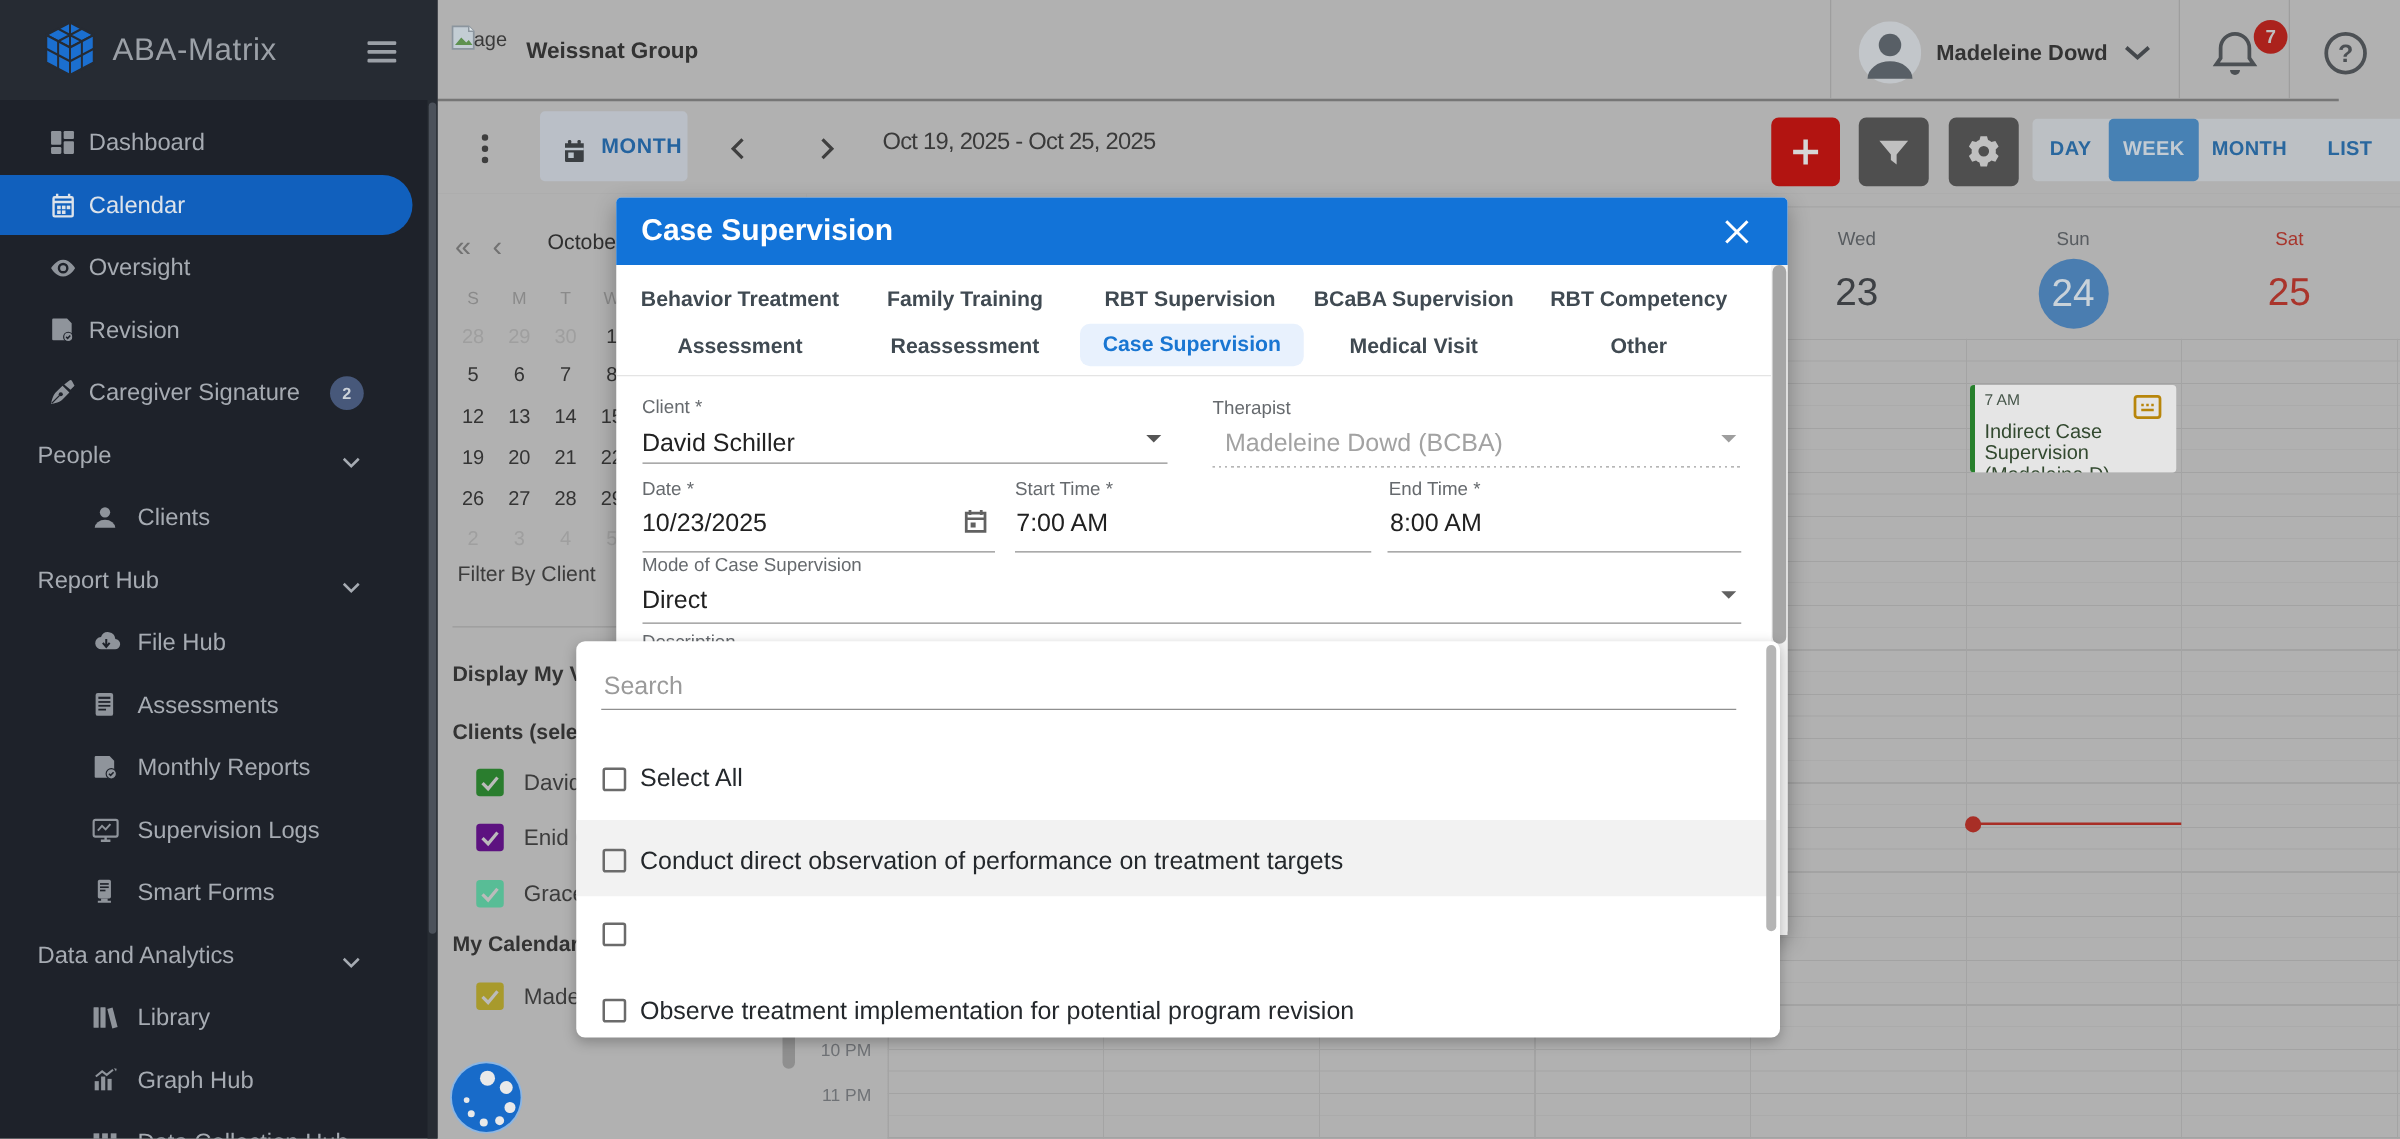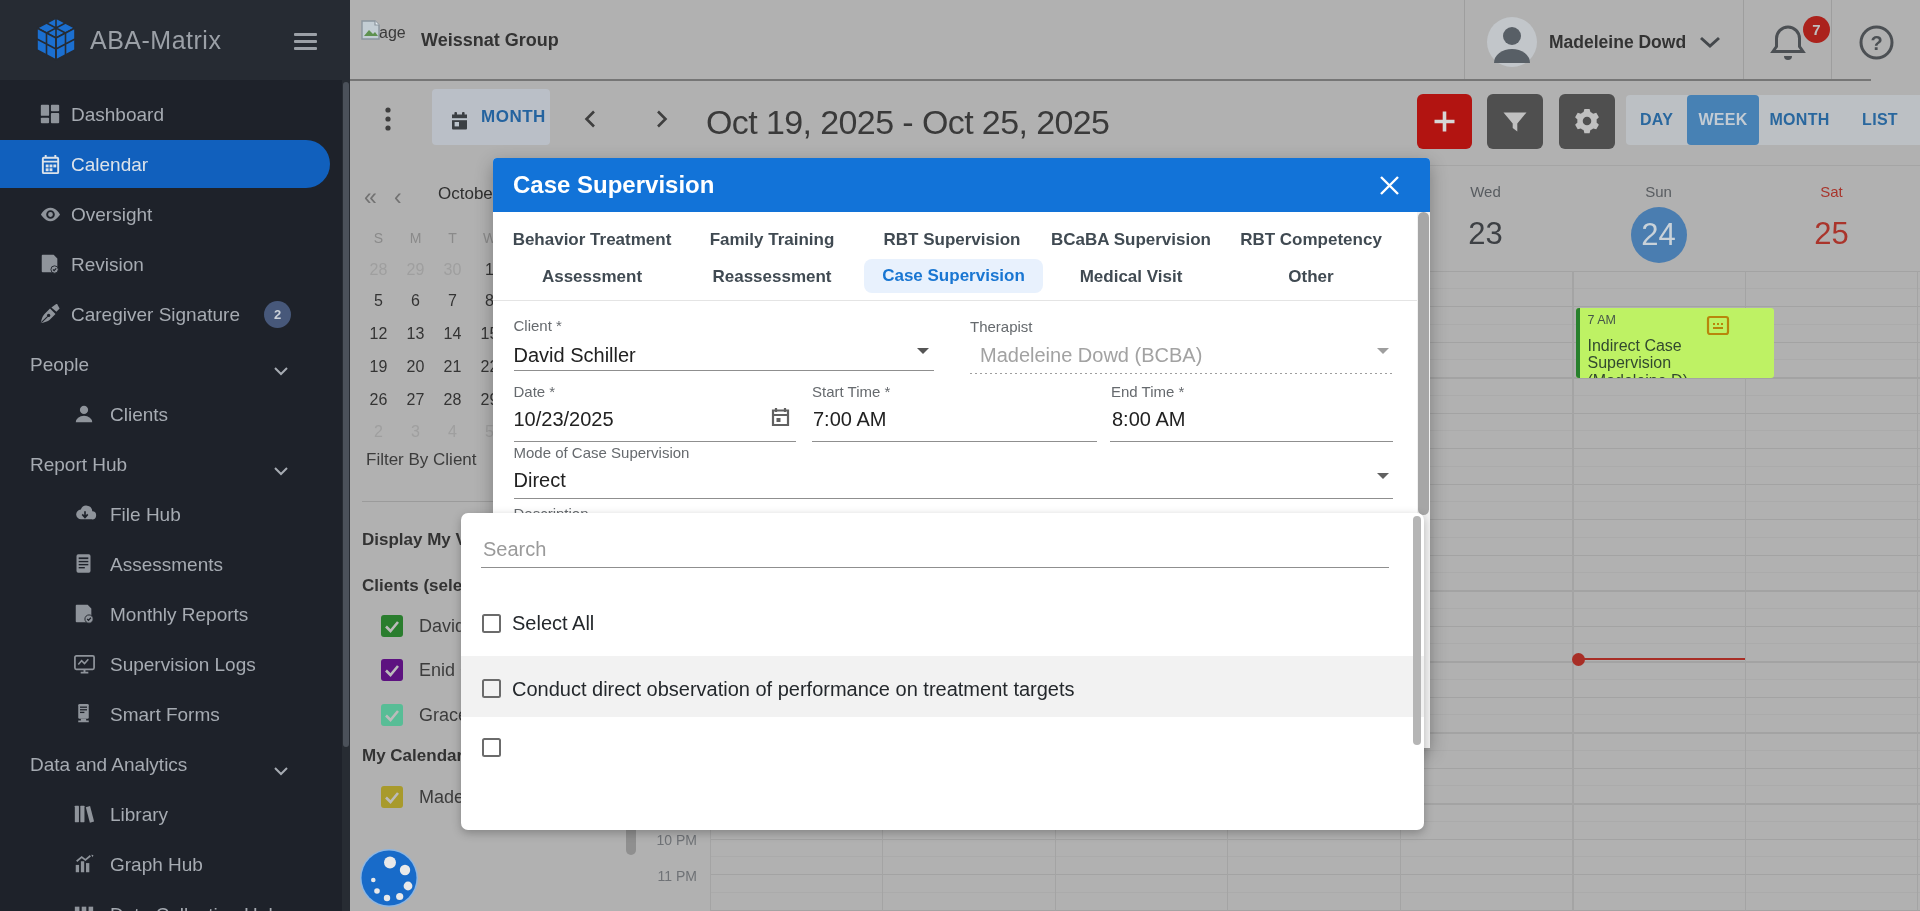--- a/index.html
+++ b/index.html
@@ -33,21 +33,21 @@
 #topbar .agname { position:absolute; left:71px; top:30px; font-size:18px; font-weight:bold; color:#333333; }
 #topbar .alt { position:absolute; left:29px; top:24px; font-size:16px; color:#3a3a3a; }
 #topbar .vdiv { position:absolute; top:0; width:1px; height:79px; background:#9e9e9e; }
 #topbar .uname { position:absolute; left:1199px; top:32px; font-size:17.5px; font-weight:bold; color:#333333; }
 
 
 #toolbar { position:absolute; left:350px; top:82px; width:1570px; height:73px; background:#b1b1b1; }
 #toolbar .shadowline { position:absolute; left:0; top:73px; width:1570px; height:10px; background:linear-gradient(#a2a2a2,#b1b1b1); }
 #btnToday { position:absolute; left:82px; top:7px; width:118px; height:56px; background:#babfc7; border-radius:4px; }
 #btnToday .txt { position:absolute; left:49px; top:18px; font-size:17px; font-weight:bold; color:#24639f; letter-spacing:0.5px; }
-#dateRange { position:absolute; left:356px; top:21px; font-size:34px; color:#3a3a3a; letter-spacing:-0.6px; }
+#dateRange { position:absolute; left:356px; top:21px; font-size:19px; color:#3a3a3a; letter-spacing:-0.6px; }
 .grayicbtn { position:absolute; top:12px; width:56px; height:55px; background:#4f4f4f; border-radius:6px; }
 #btnPlus { position:absolute; left:1067px; top:12px; width:55px; height:55px; background:#b21411; border-radius:6px; }
 #viewgrp { position:absolute; left:1276px; top:13px; width:318px; height:50px; background:#bcc0c4; border-radius:4px; font-size:16px; font-weight:bold; letter-spacing:0.3px; }
 #viewgrp .seg { position:absolute; top:0; height:50px; line-height:50px; text-align:center; color:#29679e; }
 #viewgrp .sel { background:#4781b4; color:#c3cbd3; border-radius:4px; }
 
 
 #leftpanel { position:absolute; left:350px; top:155px; width:295px; height:756px; background:#b1b1b1; }
 #minical { position:absolute; left:0; top:0; width:295px; }
 #minical .nav { position:absolute; top:29px; color:#727272; font-size:23px; }
@@ -73,21 +73,21 @@
 .dnum { position:absolute; top:50px; width:100px; text-align:center; font-size:31px; color:#3d4044; }
 #fricircle { position:absolute; left:985.5px; top:41px; width:56px; height:56px; border-radius:50%; background:#4a7db0; }
 #fricircle span { display:block; text-align:center; font-size:31px; color:#c9d2d9; line-height:56px; }
 #grid { position:absolute; left:0; top:116px; width:1275px; height:640px;
   background-image:
     repeating-linear-gradient(to right, #a4a4a4 0 1px, transparent 1px 172.5px),
     repeating-linear-gradient(to bottom, #a3a3a3 0 1px, transparent 1px 17.25px, #ababab 17.25px 18.25px, transparent 18.25px 35.5px);
   background-position:65px 0, 65px 0; background-size:1213px 640px,1213px 640px; background-repeat:no-repeat;
 }
 .hlabel { position:absolute; width:52px; text-align:right; font-size:14px; color:#6f7276; }
-#event { position:absolute; left:930.5px; top:152.5px; width:198px; height:70.5px; background:#bef264; border-radius:3px; overflow:hidden; }
+#event { position:absolute; left:930.5px; top:152.5px; width:165px; height:70.5px; background:#e5e5e5; border-radius:3px; overflow:hidden; }
 #event .stripe { position:absolute; left:0; top:0; width:4px; height:70px; background:#27802c; }
 #event .tm { position:absolute; left:12px; top:5px; font-size:12.5px; color:#46564a; }
 #event .ttl { position:absolute; left:12px; top:29px; font-size:16px; line-height:17.5px; color:#32492f; width:152px; }
 #nowline { position:absolute; left:933px; top:503px; width:167px; height:2px; background:#a82e26; }
 #nowdot { position:absolute; left:926.5px; top:497.5px; width:13px; height:13px; border-radius:50%; background:#a82e26; }
 
 
 #modal { position:absolute; left:493px; top:158px; width:937px; height:590px; background:#ffffff; border-radius:4px; box-shadow:0 6px 18px rgba(0,0,0,0.3); z-index:10; }
 #mhead { position:absolute; left:0; top:0; width:937px; height:54px; background:#1273d8; border-radius:4px 4px 0 0; }
 #mhead .t { position:absolute; left:20px; top:13px; font-size:24px; font-weight:bold; color:#ffffff; }
@@ -572,16 +572,20 @@
     <div class="mcb" style="top:23px"></div>
       <div class="mlbl" style="top:22px">Conduct direct observation of performance on treatment targets</div>
   </div>
   <div class="mrow" style="top:79.5px">
     <div class="mcb"></div>
       <div class="mlbl">Select All</div>
   </div>
   <div class="mrow" style="top:202px">
     <div class="mcb" style="top:23px"></div>
   </div>
+  <div class="mrow" style="top:262.5px">
+    <div class="mcb" style="top:23px"></div>
+      <div class="mlbl" style="top:22px">Observe treatment implementation for potential program revision</div>
+  </div>
   <div id="menuscroll">
       <div class="thumb"></div>
     </div>
 </div>
 
 </body></html>

